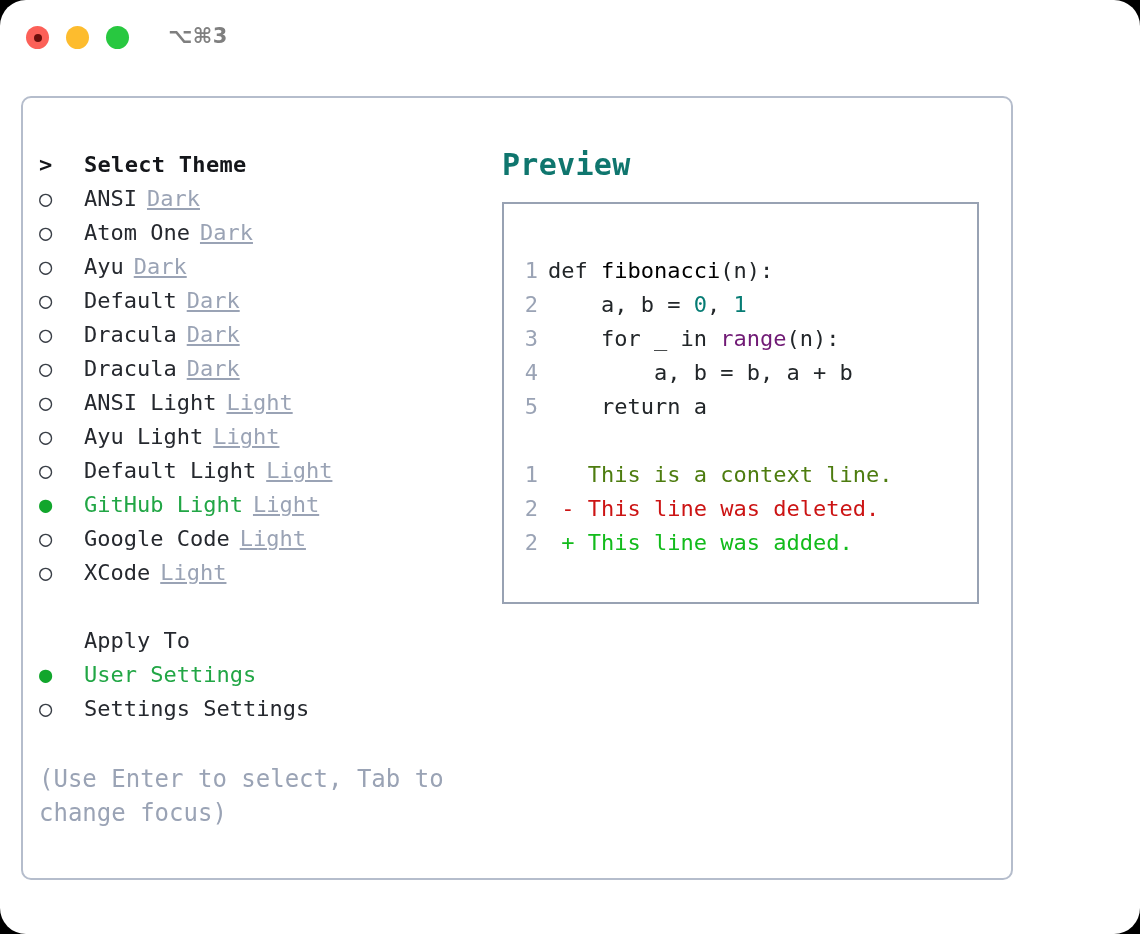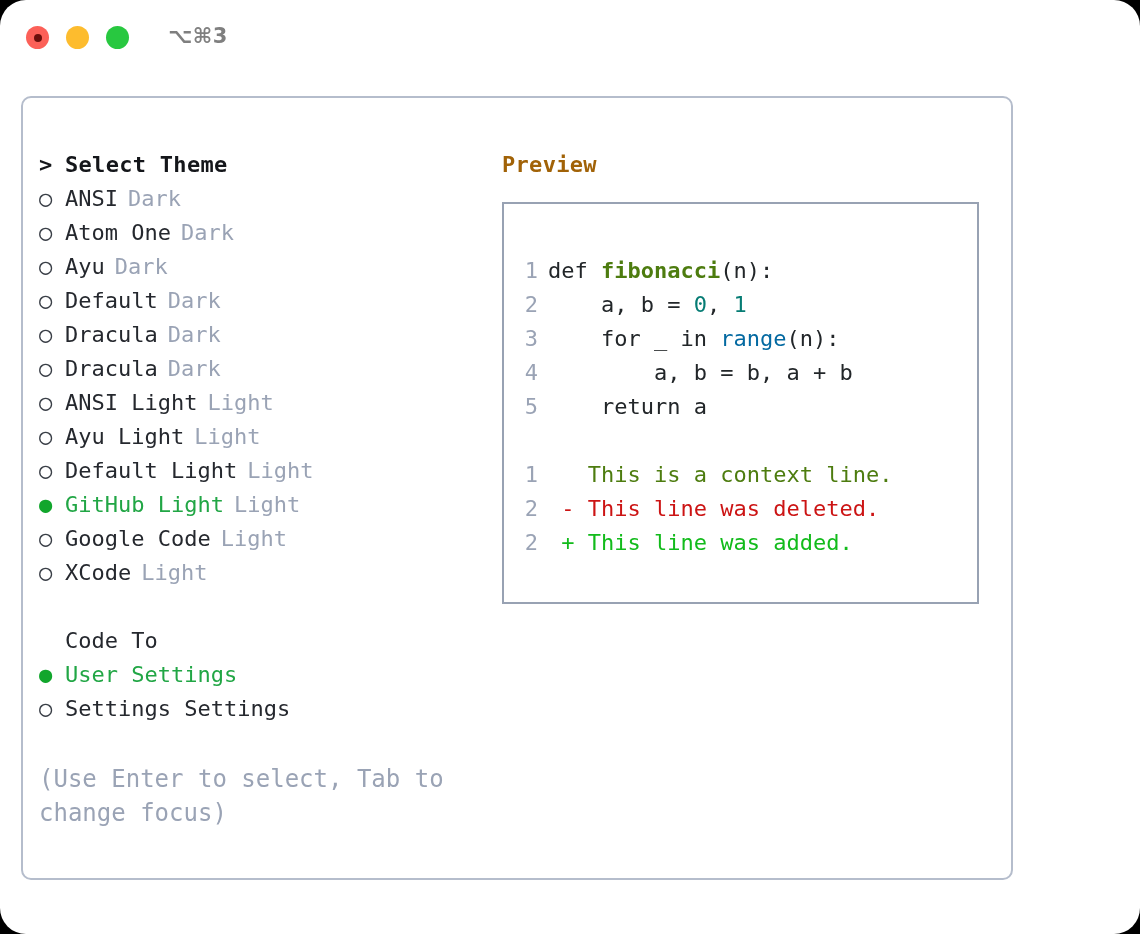--- a/index.html
+++ b/index.html
@@ -119,25 +119,26 @@
     line-height: 34px;
   }
 
   .header-row .marker { color: #14161a; font-weight: 700; }
   .header-row .row-label {
     color: #14161a;
     font-weight: 700;
     letter-spacing: 0.3px;
   }
 
-  .row-label { color: #25282e; }
+  .row-label { color: #25282e; margin-left: 19px; }
   .row-label.sel { color: #21a645; }
   .row-tag {
     color: #9aa3b5;
     margin-left: 10px;
+    text-decoration: underline;
   }
   .marker.bullet-on  { color: #11a62c; }
   .marker.bullet-off { color: #3a3f47; }
 
   .spacer-row { height: 34px; }
 
   .section-title {
     display: flex;
     align-items: baseline;
     height: 34px;
@@ -159,24 +160,24 @@
   }
 
   
   .right-col {
     position: absolute;
     left: 479px;
     top: 50px;
     width: 490px;
   }
   .preview-title {
-    font-size: 22px;
+    font-size: 30px;
     line-height: 34px;
     font-weight: 700;
-    color: #a16207;
+    color: #0f766e;
     letter-spacing: 0.3px;
   }
   .preview-box {
     position: absolute;
     left: 0px;
     top: 54px;
     width: 477px;
     height: 402px;
     border: 2px solid #98a2b3;
     box-sizing: border-box;
@@ -192,23 +193,23 @@
   }
   .cl { display: block; height: 34px; }
   .ln {
     display: inline-block;
     width: 24px;
     text-align: right;
     color: #9aa3b5;
     margin-right: 10px;
   }
   .tok-plain { color: #222629; }
-  .tok-fn    { color: #4d7c0f; font-weight: 700; }
+  .tok-fn    { color: #000000; font-weight: 400; }
   .tok-num   { color: #067c74; }
-  .tok-builtin { color: #0369a1; }
+  .tok-builtin { color: #701a75; }
   .tok-kw    { color: #222629; }
   .diff-ctx  { color: #4d7c0f; }
   .diff-del  { color: #cc1414; text-align: center; }
   .diff-add  { color: #12bb1b; }
 </style>
 </head>
 <body>
 
 <div class="window">
 
@@ -291,21 +292,21 @@
               <span class="marker bullet-off">○</span>
               <span class="row-label">XCode</span>
               <span class="row-tag">Light</span>
             </div>
           </div>
 
         <div class="spacer-row"></div>
 
         <div class="section-title">
           <span class="marker">&nbsp;</span>
-          <span class="row-label">Code To</span>
+          <span class="row-label">Apply To</span>
         </div>
 
         <div id="apply-list">
             <div class="row">
               <span class="marker bullet-on">●</span>
               <span class="row-label sel">User Settings</span>
             </div>
             <div class="row">
               <span class="marker bullet-off">○</span>
               <span class="row-label">Settings Settings</span>

